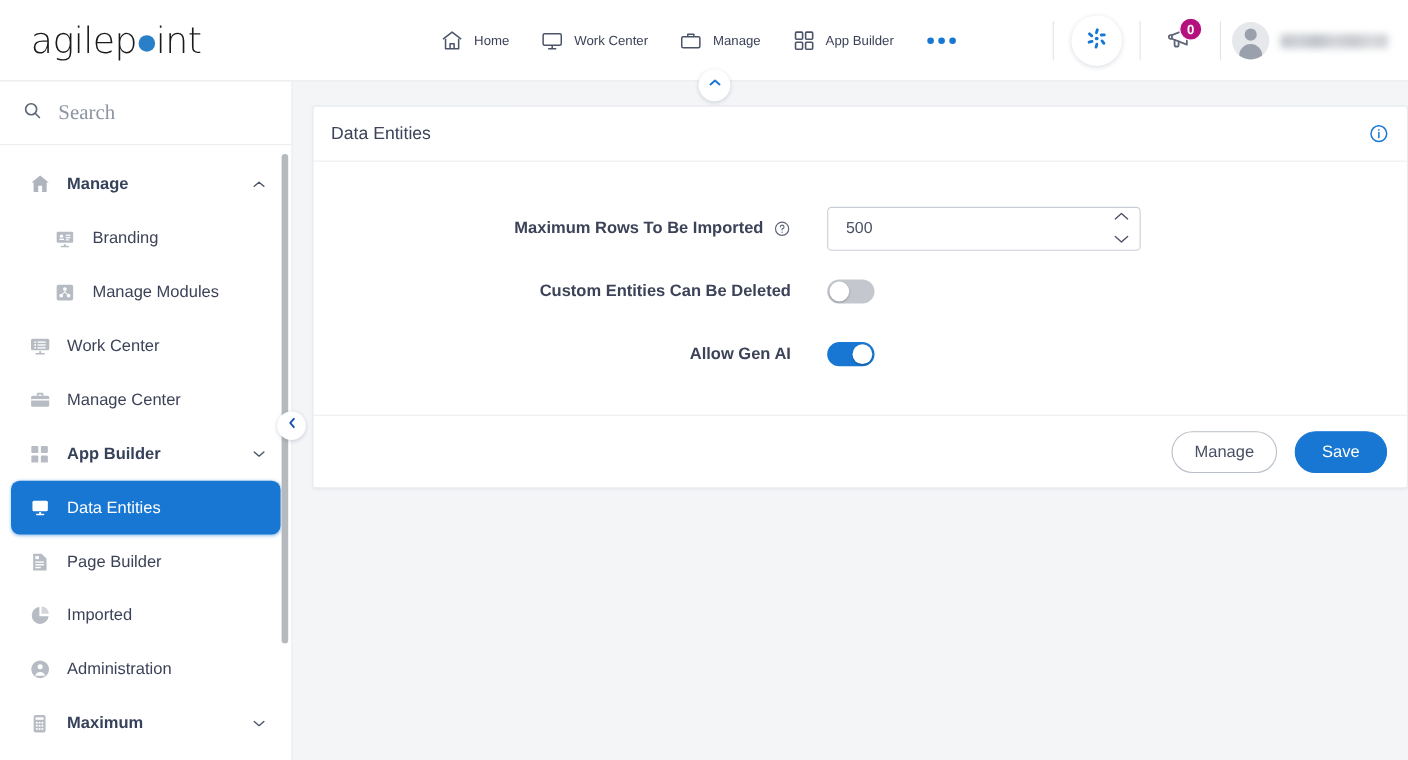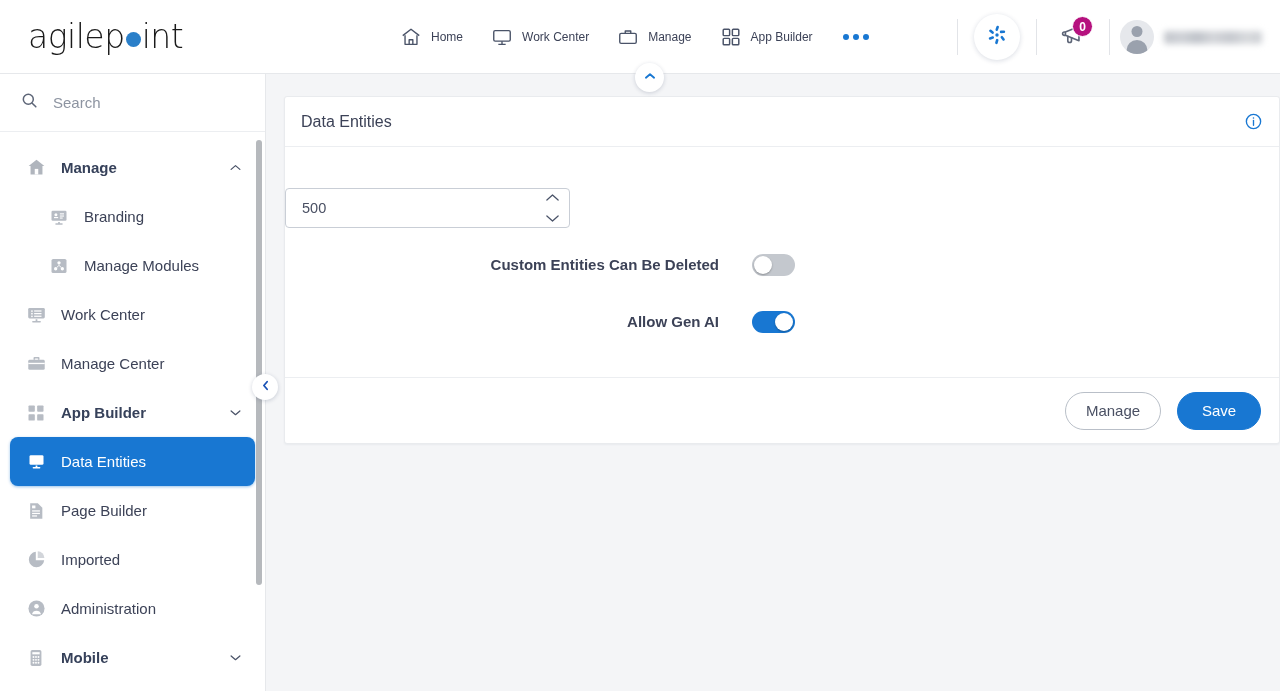--- a/index.html
+++ b/index.html
@@ -120,22 +120,22 @@
     border-right: 1px solid #e6e8eb;
     z-index: 5;
   }
   .searchrow {
     height: 58px; display: flex; align-items: center;
     padding: 0 20px; gap: 12px;
     border-bottom: 1px solid #eceef1;
   }
   .searchrow input {
     border: none; outline: none; background: transparent;
-    font-size: 15px; color: #3b82f6;
-    font-family: Liberation Sans, sans-serif;
+    font-size: 19px; color: #3b82f6;
+    font-family: Liberation Serif, serif;
     width: 180px;
   }
   .searchrow input::placeholder { color: #8d94a1; }
 
   .navlist { padding-top: 11px; position: relative; height: 558px; overflow: hidden; }
   .sideitem {
     display: flex; align-items: center;
     height: 49px; margin: 0 10px;
     padding-left: 15px; padding-right: 12px;
     border-radius: 8px;
@@ -502,21 +502,21 @@
               <circle cx="12" cy="10.8" r="1.15" fill="#fff"></circle>
               <circle cx="15" cy="10.8" r="1.15" fill="#fff"></circle>
               <circle cx="9" cy="14.2" r="1.15" fill="#fff"></circle>
               <circle cx="12" cy="14.2" r="1.15" fill="#fff"></circle>
               <circle cx="15" cy="14.2" r="1.15" fill="#fff"></circle>
               <circle cx="9" cy="17.6" r="1.15" fill="#fff"></circle>
               <circle cx="12" cy="17.6" r="1.15" fill="#fff"></circle>
               <circle cx="15" cy="17.6" r="1.15" fill="#fff"></circle>
             </svg>
         </span>
-        <span>Mobile</span>
+        <span>Maximum</span>
         <span class="chev">
           <svg width="15" height="15" viewBox="0 0 24 24" fill="none" stroke="#4a5368" stroke-width="2" stroke-linecap="round" stroke-linejoin="round">
               <path d="M5 9.5l7 6 7-6"></path>
             </svg>
         </span>
       </div>
 
       <div class="sb-thumb"></div>
     </div>
   </div>
@@ -539,20 +539,30 @@
               <circle cx="12" cy="12" r="9"></circle>
               <circle cx="12" cy="7.6" r="1" fill="#1877d2" stroke="none"></circle>
               <path d="M12 10.6v6.2" stroke-linecap="round"></path>
             </svg>
         </span>
       </div>
 
       <div class="form">
 
         <div class="formrow">
+          <div class="formlabel">
+            <span>Maximum Rows To Be Imported</span>
+            <span class="help-icon">
+              <svg width="16" height="16" viewBox="0 0 24 24" fill="none" stroke="#5d6577" stroke-width="1.6">
+                  <circle cx="12" cy="12" r="9"></circle>
+                  <path d="M9.6 9.3a2.5 2.5 0 1 1 3.2 2.5c-.7.3-.9.8-.9 1.6" stroke-linecap="round"></path>
+                  <circle cx="12" cy="16.6" r="0.95" fill="#5d6577" stroke="none"></circle>
+                </svg>
+            </span>
+          </div>
           <div class="numfield">
             <input type="text" value="500" style="">
             <span class="stepper">
               <span>
                 <svg width="15" height="9" viewBox="0 0 24 14" fill="none" stroke="#4a5368" stroke-width="2" stroke-linecap="round" stroke-linejoin="round">
                     <path d="M3 11l9-8 9 8"></path>
                   </svg>
               </span>
               <span>
                 <svg width="15" height="9" viewBox="0 0 24 14" fill="none" stroke="#4a5368" stroke-width="2" stroke-linecap="round" stroke-linejoin="round">

